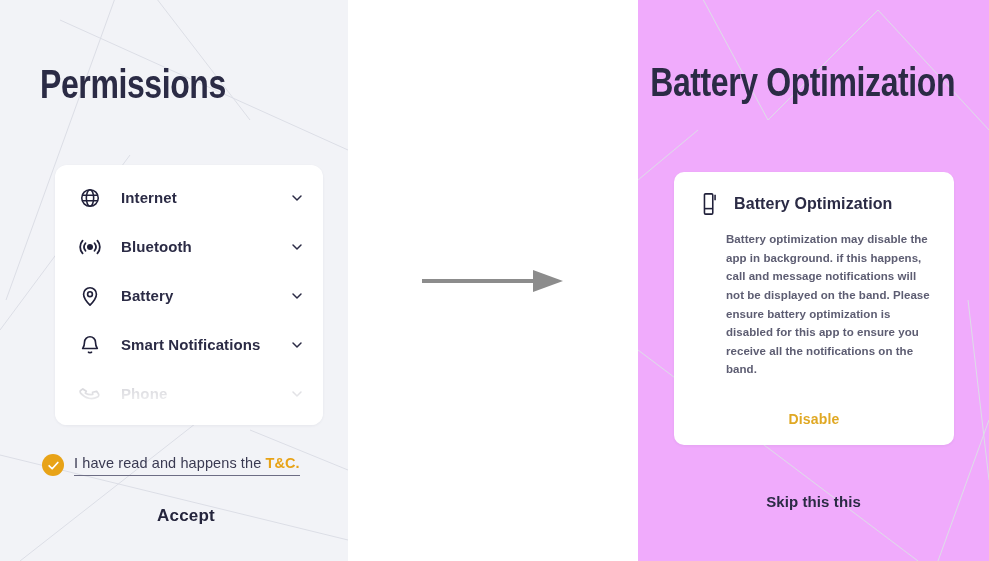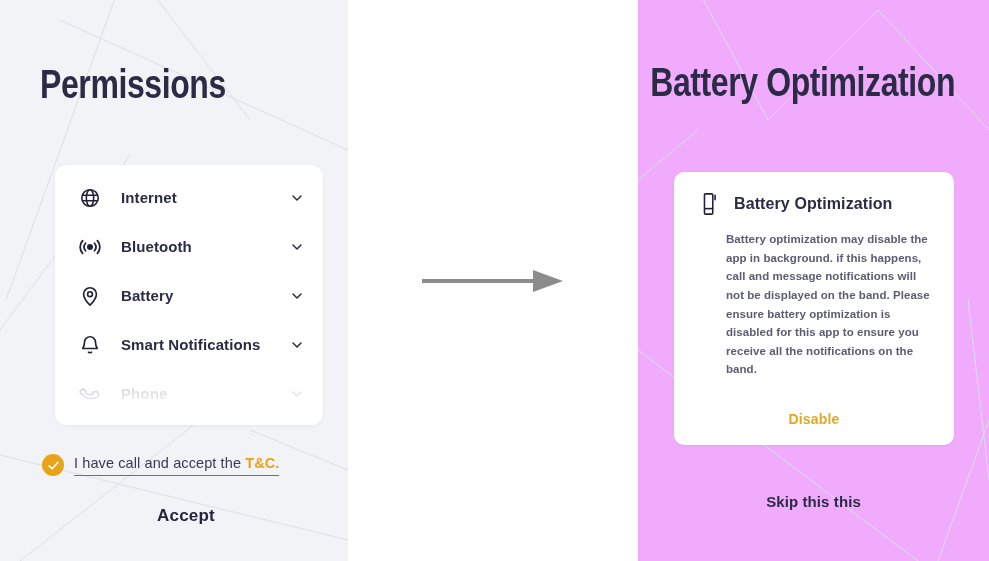--- a/index.html
+++ b/index.html
@@ -296,21 +296,21 @@
       <div id="card-fade"></div>
     </div>
 
     <div id="tc-row">
       <span id="tc-check">
         <svg width="13" height="13" viewBox="0 0 24 24" fill="none" stroke="#ffffff" stroke-width="3.2" stroke-linecap="round" stroke-linejoin="round">
           <polyline points="4 12.5 9.5 18 20 6.5"></polyline>
         </svg>
       </span>
       <span id="tc-text-wrap">
-        <span class="tc-text">I have call and accept the </span><span class="tc-text tc-link">T&amp;C.</span>
+        <span class="tc-text">I have read and happens the </span><span class="tc-text tc-link">T&amp;C.</span>
       </span>
     </div>
 
     <div id="accept-button">Accept</div>
   </div>
 
   <div class="panel" id="panel-arrow">
     <svg id="flow-arrow" width="150" height="30" viewBox="0 0 150 30">
       <line x1="4" y1="15" x2="118" y2="15" stroke="#8c8c8c" stroke-width="4"></line>
       <polygon points="115,4 145,15 115,26" fill="#8c8c8c"></polygon>

